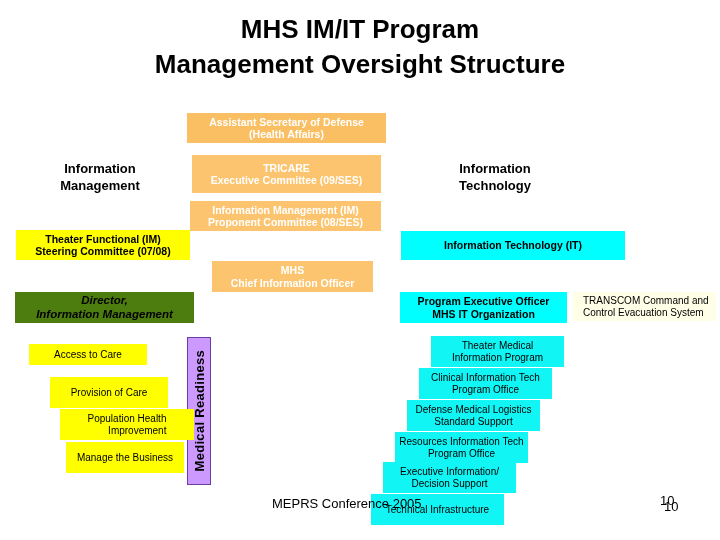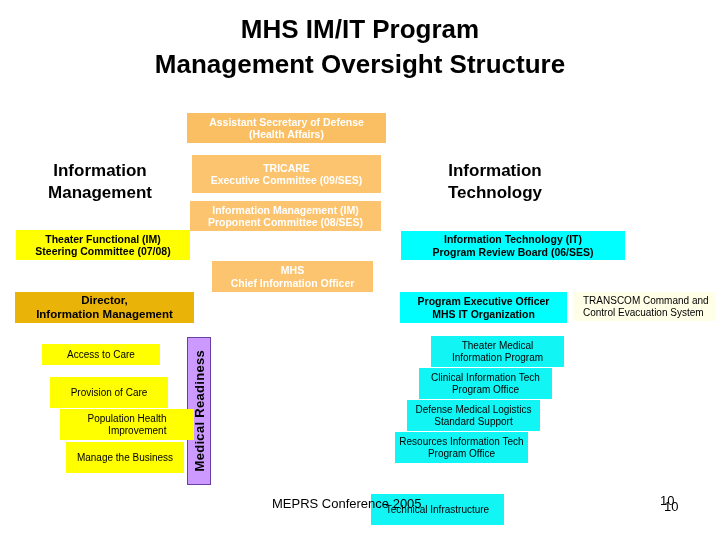--- a/index.html
+++ b/index.html
@@ -32,21 +32,21 @@
     font-weight: bold;
     color: #000000;
     line-height: 1.35;
     letter-spacing: 0px;
   }
   .slide-title .line { display: block; }
 
   
   .section-head {
     position: absolute;
-    font-size: 17px;
+    font-size: 13px;
     font-weight: bold;
     color: #000000;
     text-align: center;
     line-height: 1.32;
   }
   .section-head .line { display: block; }
 
   
   .box {
     position: absolute;
@@ -71,24 +71,25 @@
     font-size: 10.5px;
     font-weight: bold;
   }
   .box-yellow {
     background: #FFFF00;
     color: #000000;
     font-size: 10.5px;
     font-weight: bold;
   }
   .box-yellow-big {
-    background: #eab308;
+    background: #4d7c0f;
     color: #000000;
     font-size: 11.5px;
     font-weight: bold;
+    font-style: italic;
   }
   .box-cyan {
     background: #00FFFF;
     color: #000000;
     font-size: 10.5px;
     font-weight: bold;
   }
   .box-cyan-plain {
     background: #12F5F5;
     color: #000000;
@@ -203,21 +204,21 @@
     <div>
       <span class="line">Director,</span>
       <span class="line">Information Management</span>
     </div>
   </div>
 
   <div class="vbar" style="left:187px; top:337px; width:24px; height:148px;">
     <span>Medical Readiness</span>
   </div>
 
-  <div class="box box-yellow-plain" style="left:42px; top:344px; width:118px; height:21px;">
+  <div class="box box-yellow-plain" style="left:29px; top:344px; width:118px; height:21px;">
     <div>
       <span class="line">Access to Care</span>
     </div>
   </div>
 
   <div class="box box-yellow-plain" style="left:50px; top:377px; width:118px; height:31px;">
     <div>
       <span class="line">Provision of Care</span>
     </div>
   </div>
@@ -236,21 +237,20 @@
   </div>
 
   <div class="section-head" style="left:405px; top:160px; width:180px;">
     <span class="line">Information</span>
     <span class="line">Technology</span>
   </div>
 
   <div class="box box-cyan" style="left:401px; top:231px; width:224px; height:29px;">
     <div>
       <span class="line">Information Technology (IT)</span>
-      <span class="line">Program Review Board (06/SES)</span>
     </div>
   </div>
 
   <div class="box box-cyan" style="left:400px; top:292px; width:167px; height:31px;">
     <div>
       <span class="line">Program Executive Officer</span>
       <span class="line">MHS IT Organization</span>
     </div>
   </div>
 
@@ -282,20 +282,26 @@
     </div>
   </div>
 
   <div class="box box-cyan-plain" style="left:395px; top:432px; width:133px; height:31px;">
     <div>
       <span class="line">Resources Information Tech</span>
       <span class="line">Program Office</span>
     </div>
   </div>
 
+  <div class="box box-cyan-plain" style="left:383px; top:462px; width:133px; height:31px;">
+    <div>
+      <span class="line">Executive Information/</span>
+      <span class="line">Decision Support</span>
+    </div>
+  </div>
 
   <div class="box box-cyan-plain" style="left:371px; top:494px; width:133px; height:31px;">
     <div>
       <span class="line">Technical Infrastructure</span>
     </div>
   </div>
 
   <div class="footer-text">MEPRS Conference 2005</div>
   <div class="page-num a">10</div>
   <div class="page-num b">10</div>

